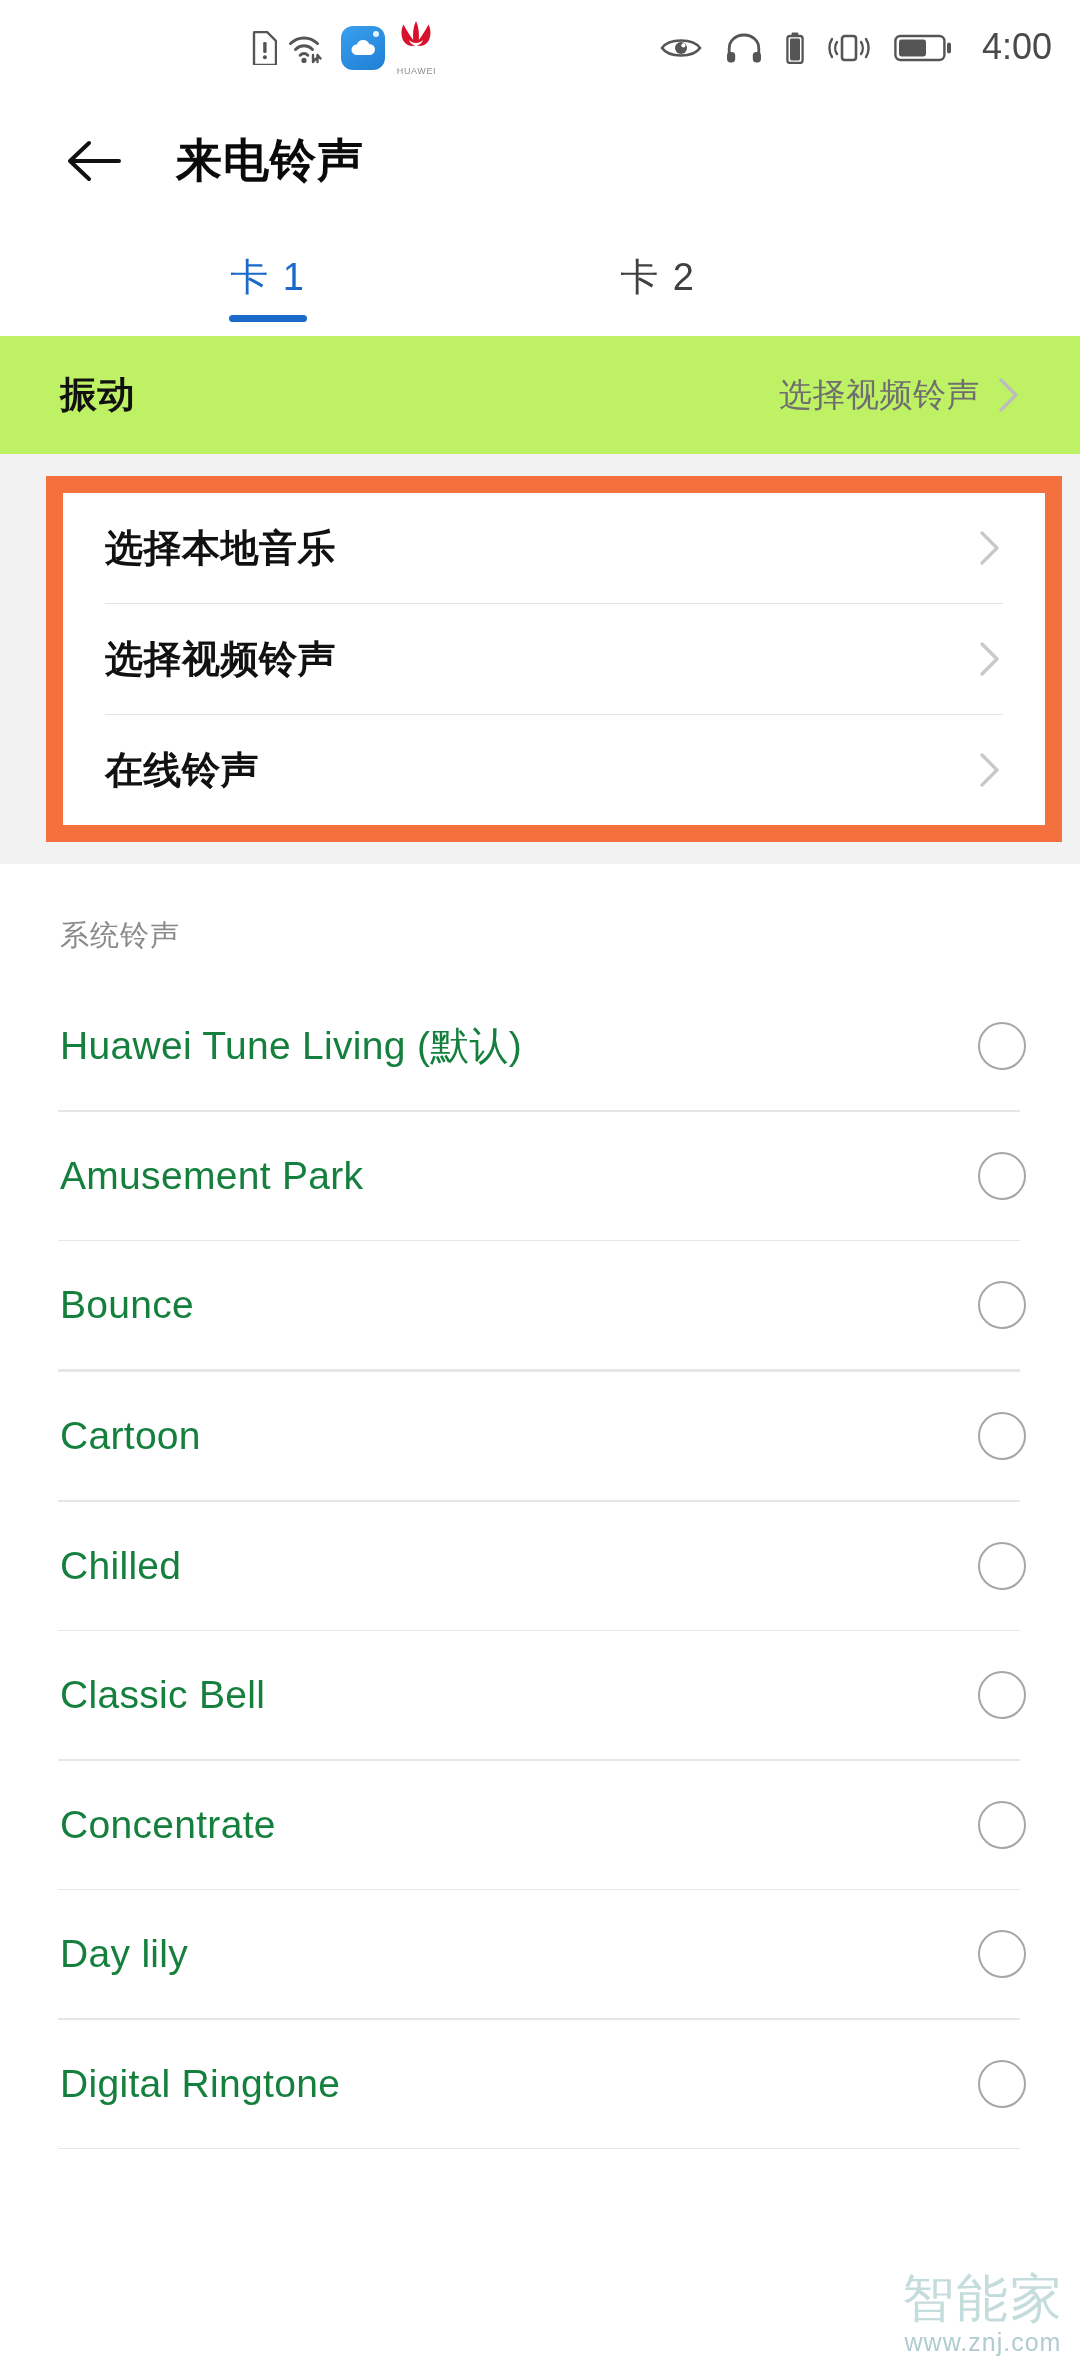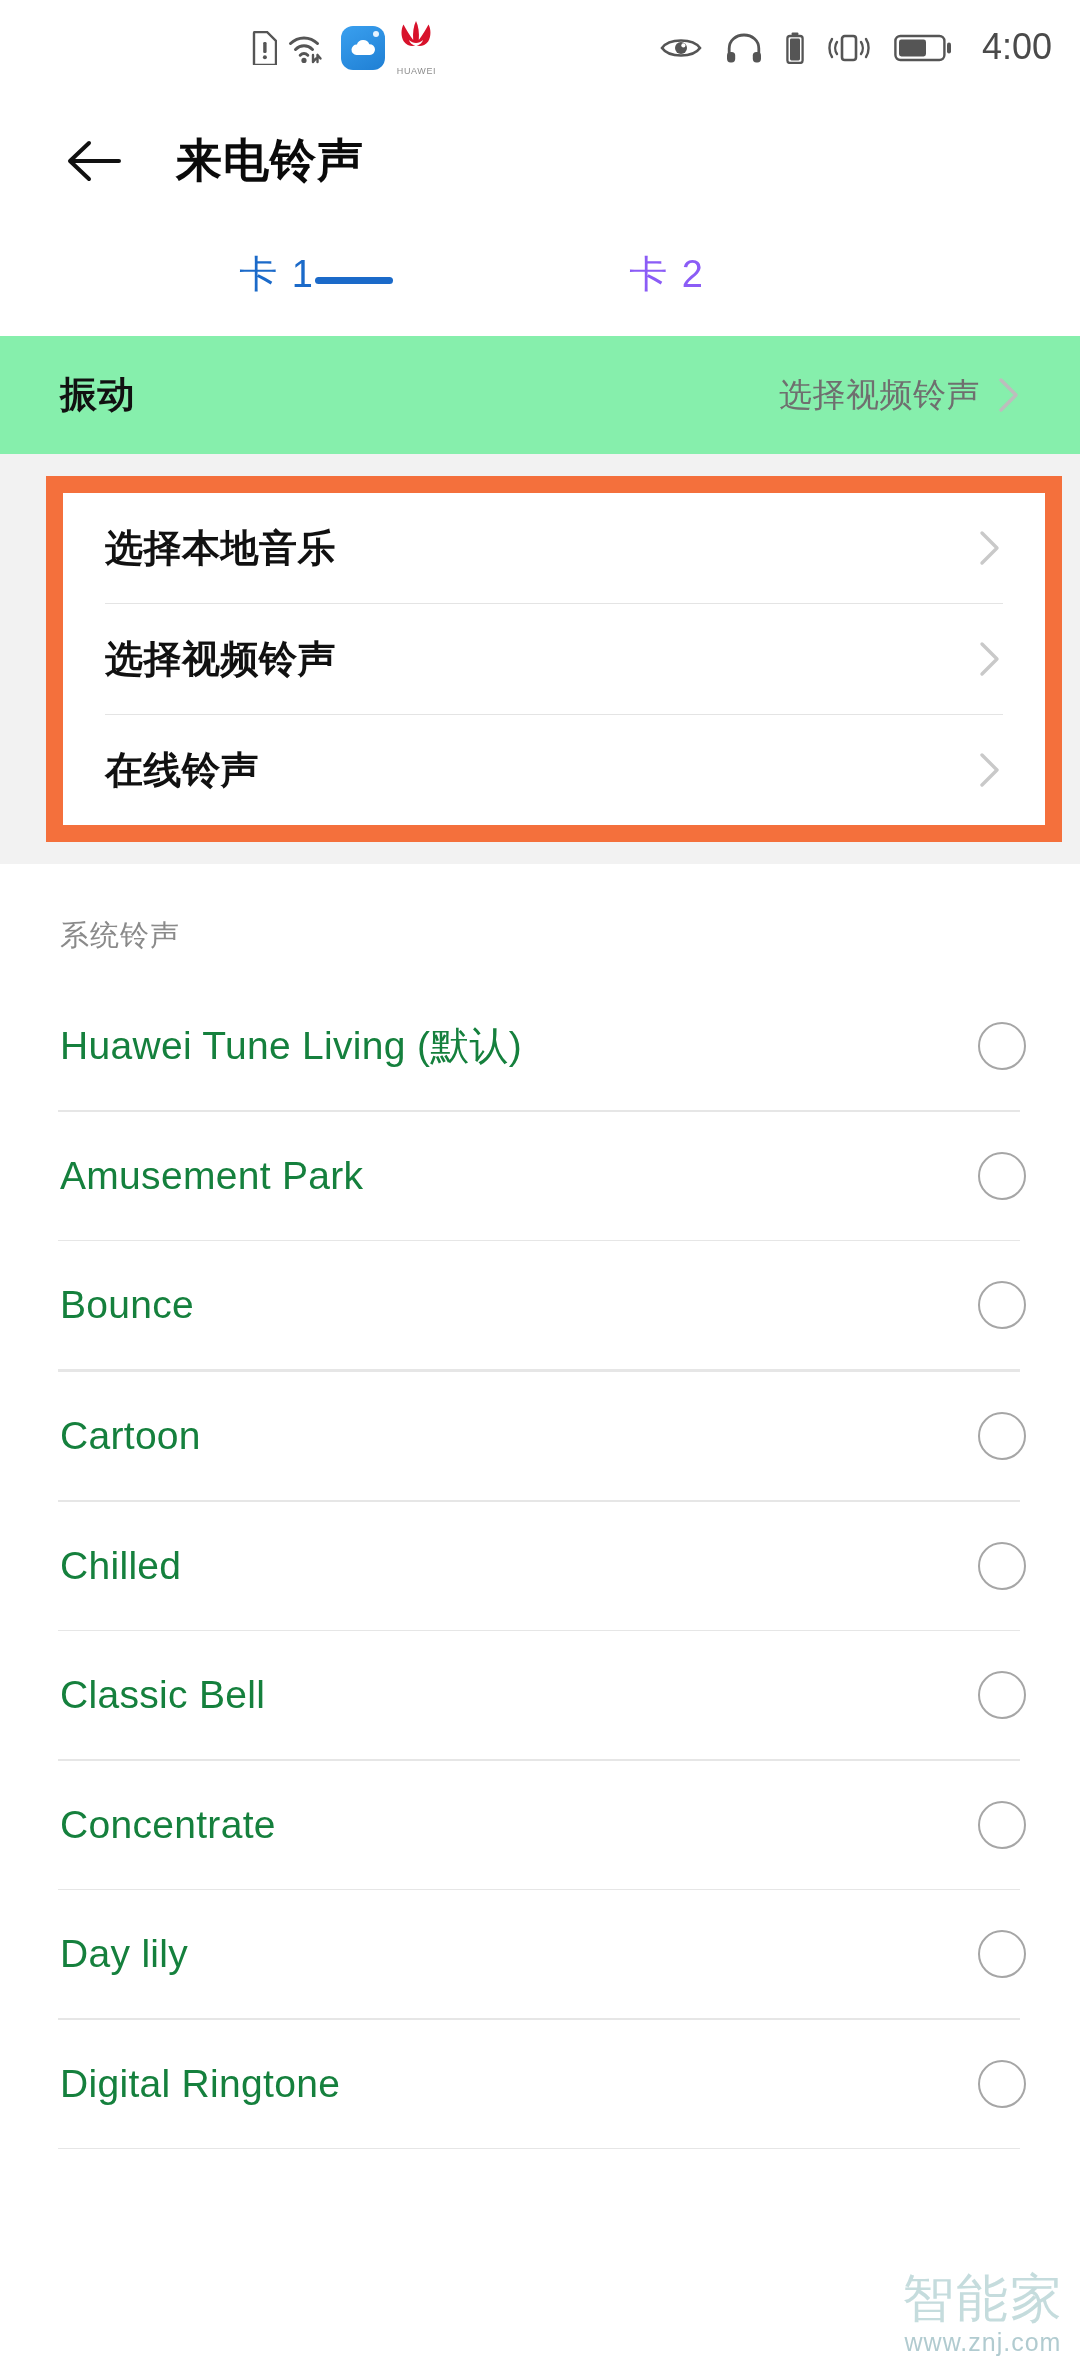--- a/index.html
+++ b/index.html
@@ -46,37 +46,37 @@
   .back-btn{ width:72px;height:72px;display:flex;align-items:center;justify-content:center;cursor:pointer;}
   .app-title{
     font-size:46px; font-weight:bold; color:#0a0a0a;
     margin-left:46px; letter-spacing:1px;
   }
 
   
   .tabs{ height:110px; display:flex; background:#fff; padding:0 0 0 0;}
   .tab{
     flex:0 0 auto; width:250px;
-    display:flex; align-items:center; justify-content:flex-end;
+    display:flex; flex-direction:column; align-items:center; justify-content:flex-end;
     padding-bottom:14px; cursor:pointer;
   }
   .tab:first-child{ margin-left:143px; }
   .tab:nth-child(2){ margin-left:140px; }
   .tab-label{ font-size:38px; letter-spacing:2px; }
   .tab.active .tab-label{ color:#1b6ac9; }
-  .tab.idle  .tab-label{ color:#8b5cf6; }
+  .tab.idle  .tab-label{ color:#404040; }
   .tab-underline{
     margin-top:12px; height:7px; width:78px; border-radius:4px; background:#1b6ac9;
   }
   .tab.idle .tab-underline{ background:transparent; }
 
   
   .row{
     height:118px; display:flex; align-items:center;
-    padding:0 60px 0 60px; background:#86efac; position:relative;
+    padding:0 60px 0 60px; background:#bef264; position:relative;
   }
   .row-label{ font-size:37px; color:#111; font-weight:bold; letter-spacing:.5px;}
   .row-spacer{ flex:1 1 auto; }
   .row-value{ font-size:33px; color:#6f6f6f; margin-right:18px; letter-spacing:.5px;}
   .chev{ width:22px;height:36px; }
 
   .band{ height:22px; background:#f2f2f2; }
 
   
   .highlight-wrap{

